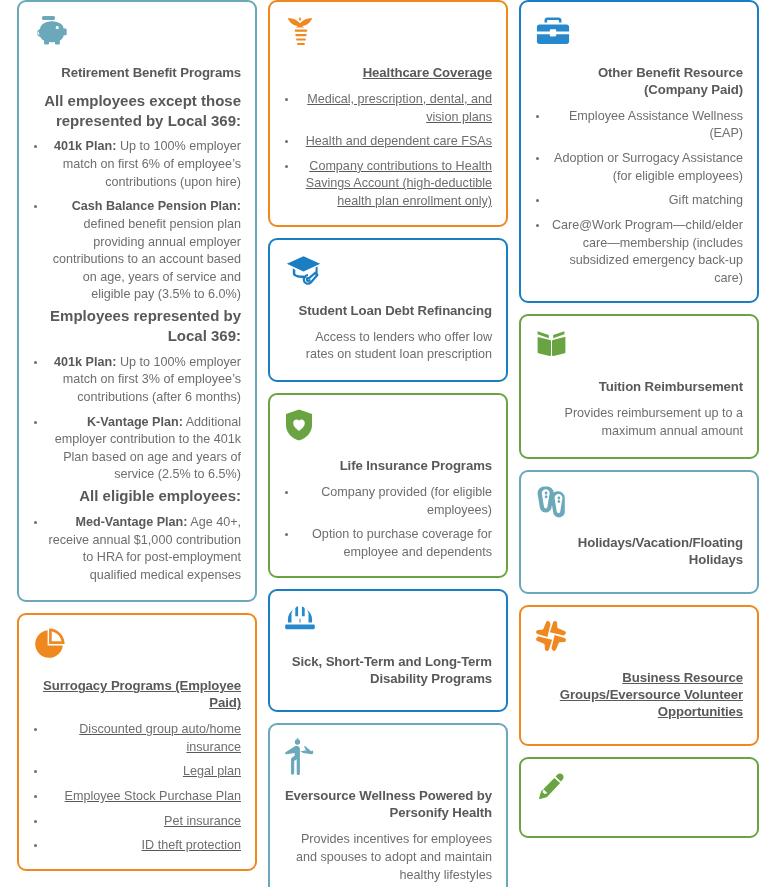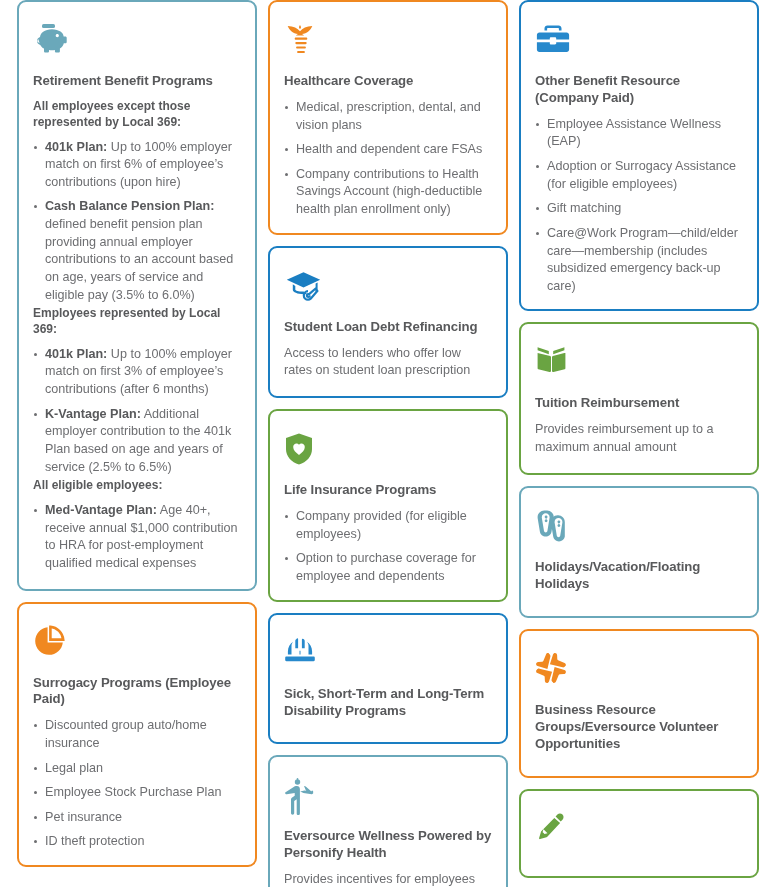--- a/index.html
+++ b/index.html
@@ -29,25 +29,26 @@
   }
   #col-1 { left: 17px; }
   #col-2 { left: 268px; }
   #col-3 { left: 519px; }
 
   .card {
     box-sizing: border-box;
     border: 2px solid #cccccc;
     border-radius: 9px;
     background: #ffffff;
-    padding: 21px 14px 14px 14px;
+    padding: 13px 14px 14px 14px;
     margin-bottom: 11px;
+    text-align: right;
   }
   .card.teal   { border-color: #6aa8ba; }
-  .card.orange { border-color: #f08820; }
+  .card.orange { border-color: #f08820; text-decoration: underline; }
   .card.blue   { border-color: #1a7ec2; }
   .card.green  { border-color: #6aa442; }
 
   .card-icon {
     display: block;
     height: 42px;
     margin-bottom: 8px;
     line-height: 0;
   }
   .card-icon svg { display: block; }
@@ -60,21 +61,21 @@
     margin: 0 0 9px 0;
     letter-spacing: -0.1px;
   }
   .card-desc {
     font-size: 12.6px;
     line-height: 1.42;
     color: #6d6e71;
     margin: 0 0 2px 0;
   }
   .sub-head {
-    font-size: 12px;
+    font-size: 15px;
     font-weight: bold;
     color: #58595b;
     line-height: 1.32;
     margin: 10px 0 8px 0;
   }
   .sub-head:first-of-type { margin-top: 0; }
 
   ul.bullets {
     list-style: none;
     margin: 0 0 0 0;

